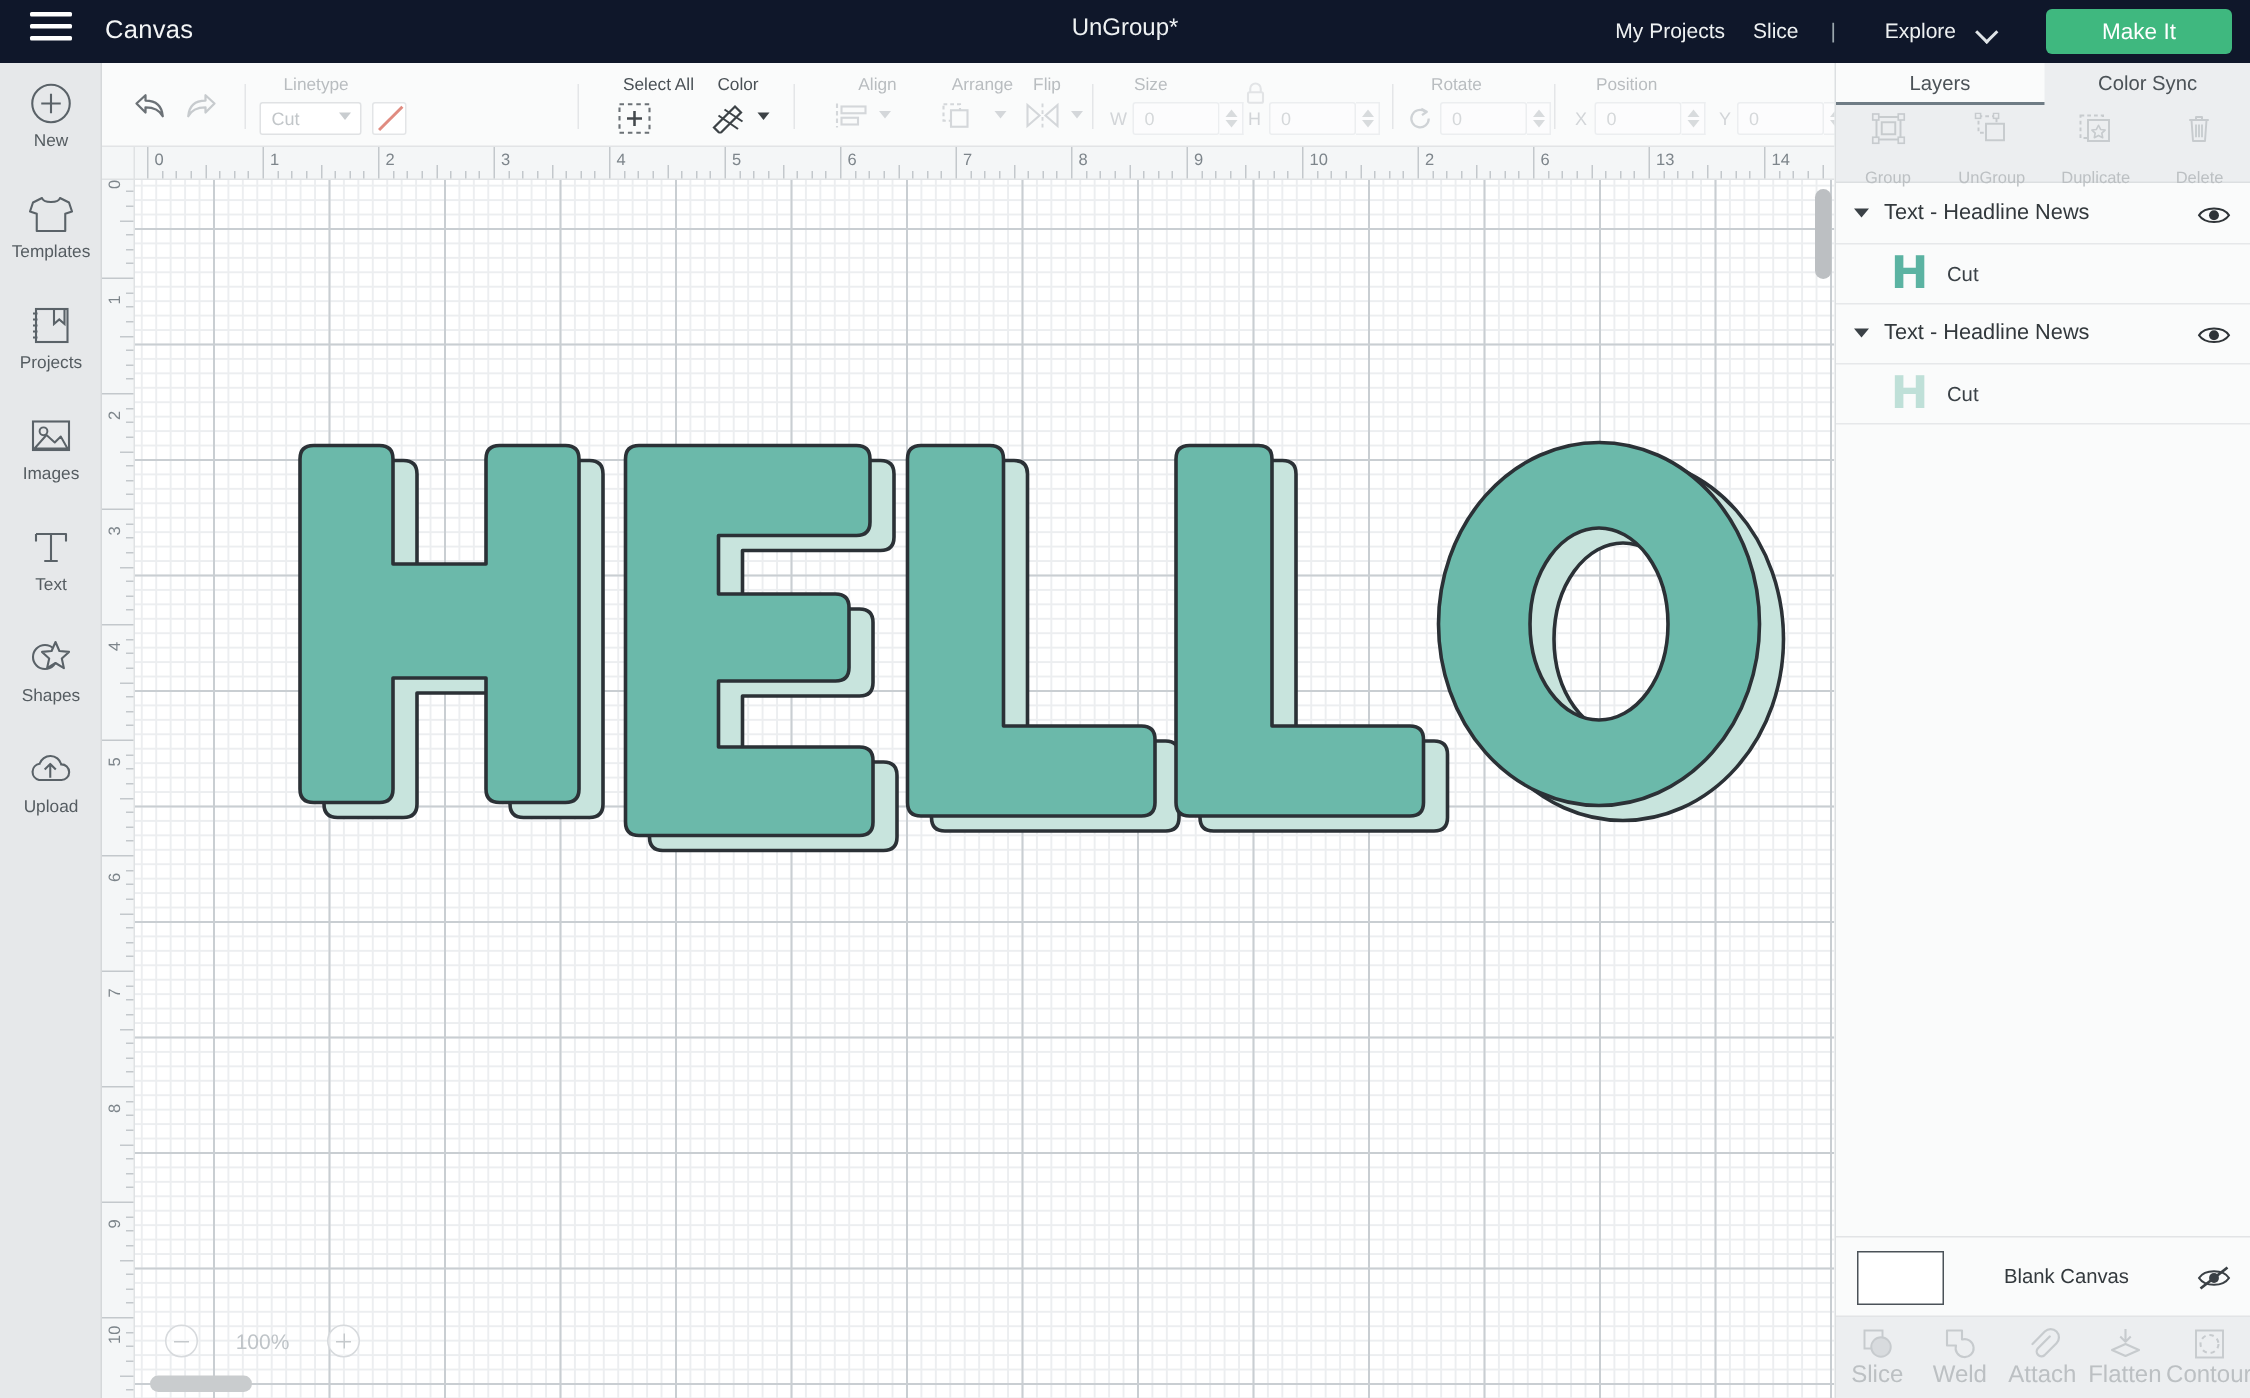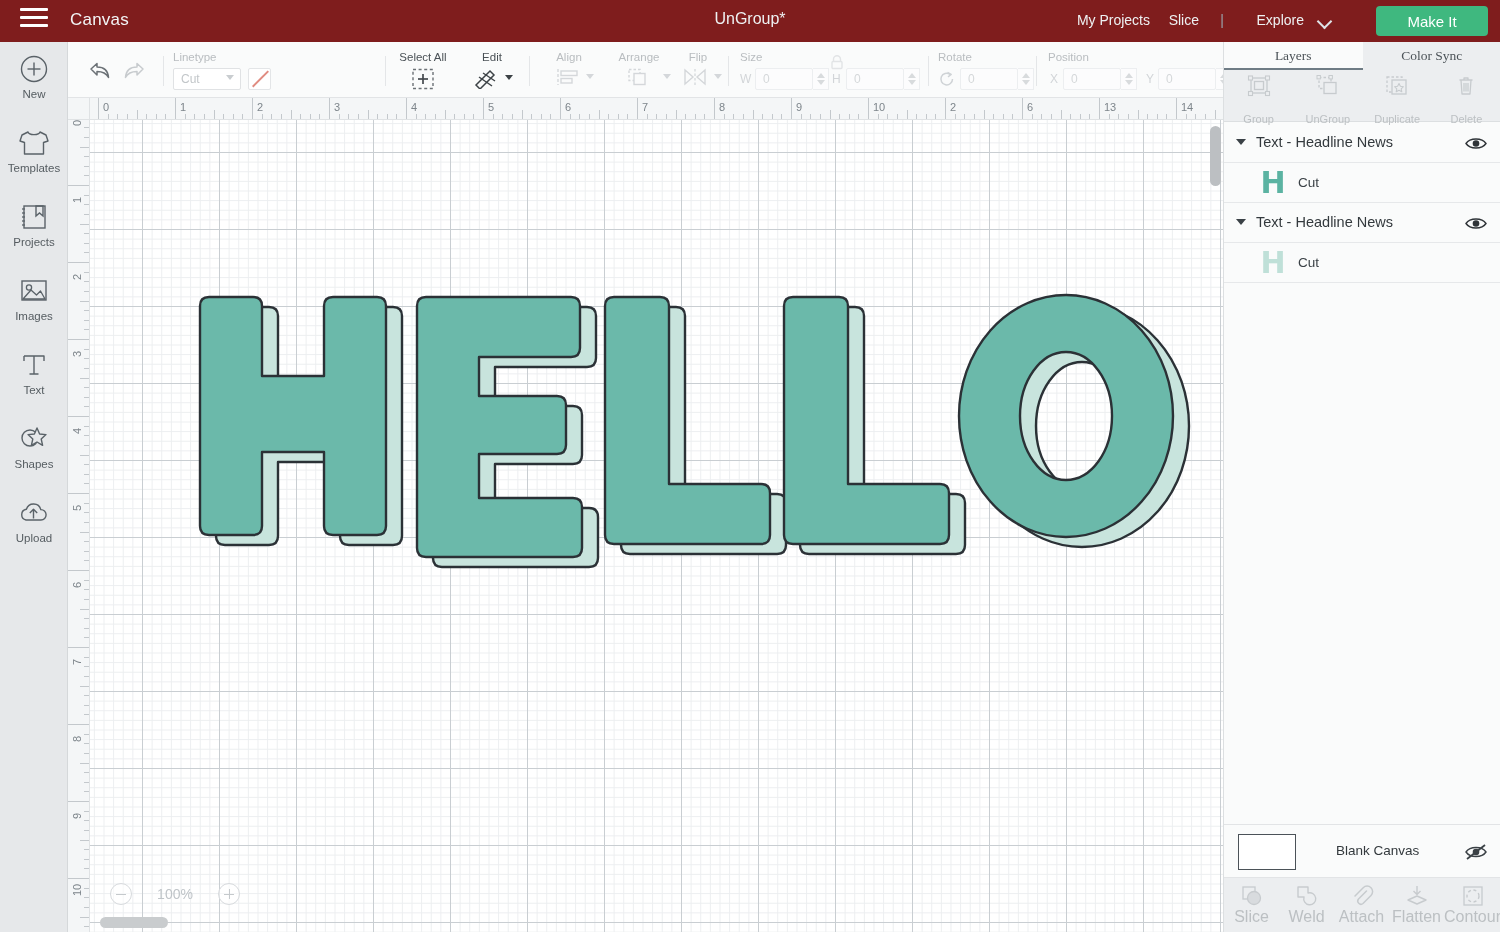--- a/index.html
+++ b/index.html
@@ -44,21 +44,21 @@
   .chev-dn {
     position: absolute; right: 170px; top: 16px;
     width: 11px; height: 11px; cursor: pointer;
   }
   .chev-dn::before {
     content: ""; position: absolute; left: 0; top: 0;
     width: 9px; height: 9px; border-right: 2px solid #dfe4e7;
     border-bottom: 2px solid #dfe4e7; transform: rotate(45deg);
   }
   .makeit {
-    position: absolute; right: 12px; top: 6px; width: 112px; height: 30px;
+    position: absolute; right: 12px; top: 6px; width: 124px; height: 30px;
     background: #3fb87f; border-radius: 4px; border: none; color: #fff;
     font-size: 15px; font-family: "Liberation Sans", sans-serif;
     cursor: pointer;
   }
 
   
   .sidebar {
     position: absolute; left: 0; top: 42px; width: 68px; height: 890px;
     background: #e6e8ea; border-right: 1px solid #d5d8da;
   }
@@ -69,21 +69,21 @@
   .sb-ico { height: 42px; display: flex; align-items: center; justify-content: center; }
   .sb-lbl { font-size: 11.5px; color: #555c61; margin-top: -2px; }
 
   
   .toolbar {
     position: absolute; left: 68px; top: 42px; width: 1155px; height: 56px;
     background: #fafbfb; border-bottom: 1px solid #e2e4e6;
   }
   .tb-grp { position: absolute; top: 0; height: 56px; }
   .tb-cap {
-    font-size: 11.5px; color: #b9bdc0; position: absolute; top: 9px; left: 0;
+    font-size: 11.5px; color: #b9bdc0; position: absolute; top: 9px; left: 16px;
     white-space: nowrap;
   }
   .tb-cap.dark { color: #4a5156; }
   .sel-field {
     position: absolute; top: 26px; height: 22px; border: 1px solid #e0e2e4;
     background: #fff; border-radius: 2px; font-size: 12px; color: #c2c6c9;
     padding-left: 7px; line-height: 20px;
   }
   .sel-caret {
     position: absolute; right: 6px; top: 8px; width: 0; height: 0;
@@ -182,21 +182,21 @@
 
   
   .rpanel {
     position: absolute; right: 0; top: 42px; width: 277px; height: 890px;
     background: #fafbfb; border-left: 1px solid #dcdfe1;
   }
   .rtabs { position: absolute; top: 0; left: 0; width: 277px; height: 28px;
     background: #eceef0; display: flex; }
   .rtab {
     flex: 1; text-align: center; font-size: 13.5px; color: #4c5358;
-    line-height: 27px; cursor: pointer; font-family: Liberation Serif, serif;
+    line-height: 27px; cursor: pointer;
   }
   .rtab.active { background: #fafbfb; border-bottom: 2px solid #6f7c85; }
   .rtools {
     position: absolute; top: 28px; left: 0; width: 277px; height: 52px;
     background: #eceef0; border-bottom: 1px solid #dcdfe1; display: flex;
   }
   .rtool { flex: 1; text-align: center; cursor: pointer; padding-top: 5px; }
   .rtool-lbl { font-size: 11px; color: #bcc0c3; margin-top: 16px; }
 
   .layer-hdr {
@@ -240,21 +240,21 @@
   }
   .rb { flex: 1; text-align: center; cursor: pointer; padding-top: 6px; }
   .rb-lbl { font-size: 16px; color: #bcc0c3; margin-top: 0px; }
   svg { display: block; }
 </style>
 </head>
 <body>
 
 <div class="app">
 
-  <div class="header" style="background: #7f1d1d;">
+  <div class="header" style="background: #0f172a;">
     <div class="hamburger">
       <span></span>
         <span></span>
         <span></span>
     </div>
     <div class="canvas-label">Canvas</div>
     <div class="doc-title">UnGroup*</div>
     <div class="hdr-right">
       <div class="hdr-link" id="myprojects">My Projects</div>
       <div class="hdr-link" id="savebtn">Slice</div>
@@ -363,21 +363,21 @@
       <div style="margin-top:4px">
         <svg width="26" height="24" viewBox="0 0 26 24" style="margin:0 auto">
             <rect x="3" y="2.5" width="20" height="19" fill="none" stroke="#6b7176" stroke-width="1.4" stroke-dasharray="3 2.6"></rect>
             <line x1="13" y1="7" x2="13" y2="17" stroke="#44494d" stroke-width="1.7"></line>
             <line x1="8" y1="12" x2="18" y2="12" stroke="#44494d" stroke-width="1.7"></line>
           </svg>
       </div>
     </div>
 
     <div class="tb-btn" style="left:394px; top:9px; width:52px">
-      <div class="tb-cap dark" style="position:relative; top:0; left:4px">Edit</div>
+      <div class="tb-cap dark" style="position:relative; top:0; left:4px">Color</div>
       <div style="margin-top:4px; position:relative">
         <svg width="30" height="22" viewBox="0 0 30 22" style="margin:0 auto">
             <path d="M3 18 L17 4 L21 8 L7 22 Z" fill="none" stroke="#3c4246" stroke-width="1.5"></path>
             <path d="M6 10 L19 19" stroke="#3c4246" stroke-width="1.4"></path>
             <path d="M10 6 L22 14" stroke="#3c4246" stroke-width="1.4"></path>
           </svg>
         <div style="position:absolute; right:1px; top:8px; width:0;height:0;border-left:4px solid transparent;border-right:4px solid transparent;border-top:5px solid #3c4246"></div>
       </div>
     </div>
     <div class="divider" style="left:461px"></div>

